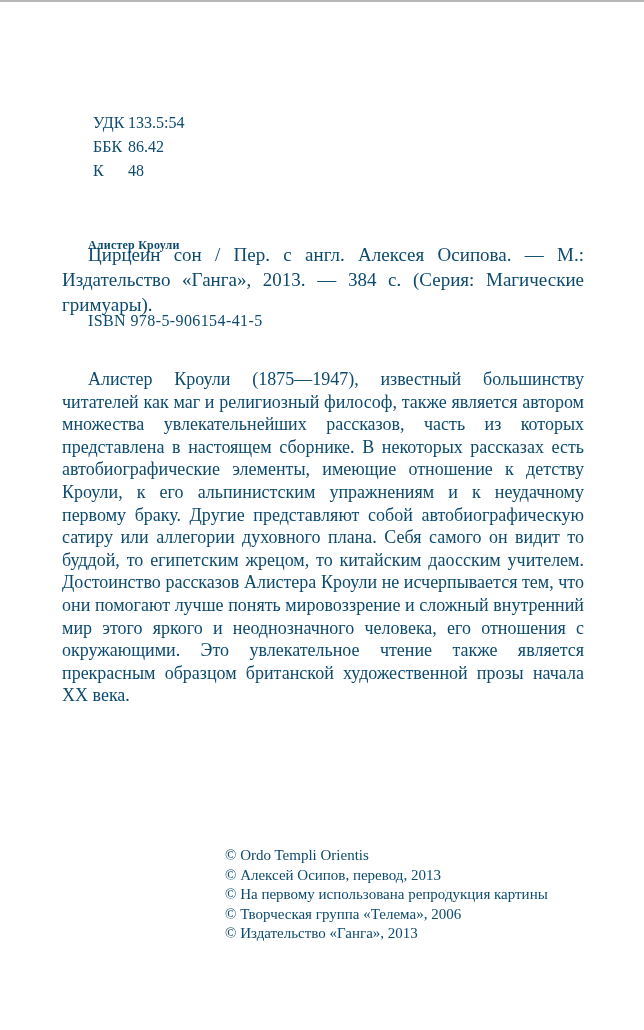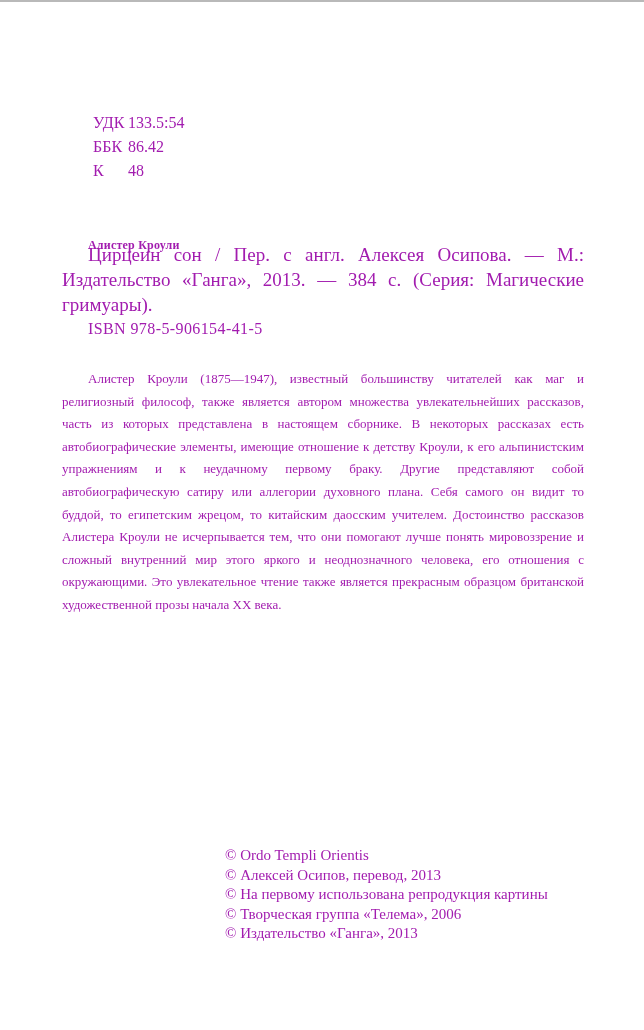--- a/index.html
+++ b/index.html
@@ -6,21 +6,21 @@
     margin: 0;
     padding: 0;
     background: #ffffff;
   }
   .page {
     position: relative;
     width: 644px;
     height: 1030px;
     background: #ffffff;
     font-family: "Liberation Serif", "DejaVu Serif", serif;
-    color: #a21caf;
+    color: #0c4a6e;
     overflow: hidden;
   }
   .top-edge {
     position: absolute;
     top: 0; left: 0;
     width: 100%; height: 2px;
     background: #b9b9b9;
   }
   .codes {
     position: absolute;
@@ -53,29 +53,28 @@
     line-height: 25px;
     text-align: justify;
     text-indent: 26px;
   }
   .isbn {
     position: absolute;
     left: 88px;
     top: 312px;
     font-size: 16px;
     letter-spacing: 0.4px;
-    margin-top: 8px;
   }
   .annotation {
     position: absolute;
     left: 62px;
     top: 368px;
     width: 522px;
     margin: 0;
-    font-size: 13px;
+    font-size: 18px;
     line-height: 22.6px;
     text-align: justify;
     text-indent: 26px;
     hyphens: auto;
   }
   .copyrights {
     position: absolute;
     left: 225px;
     top: 846px;
     width: 395px;

